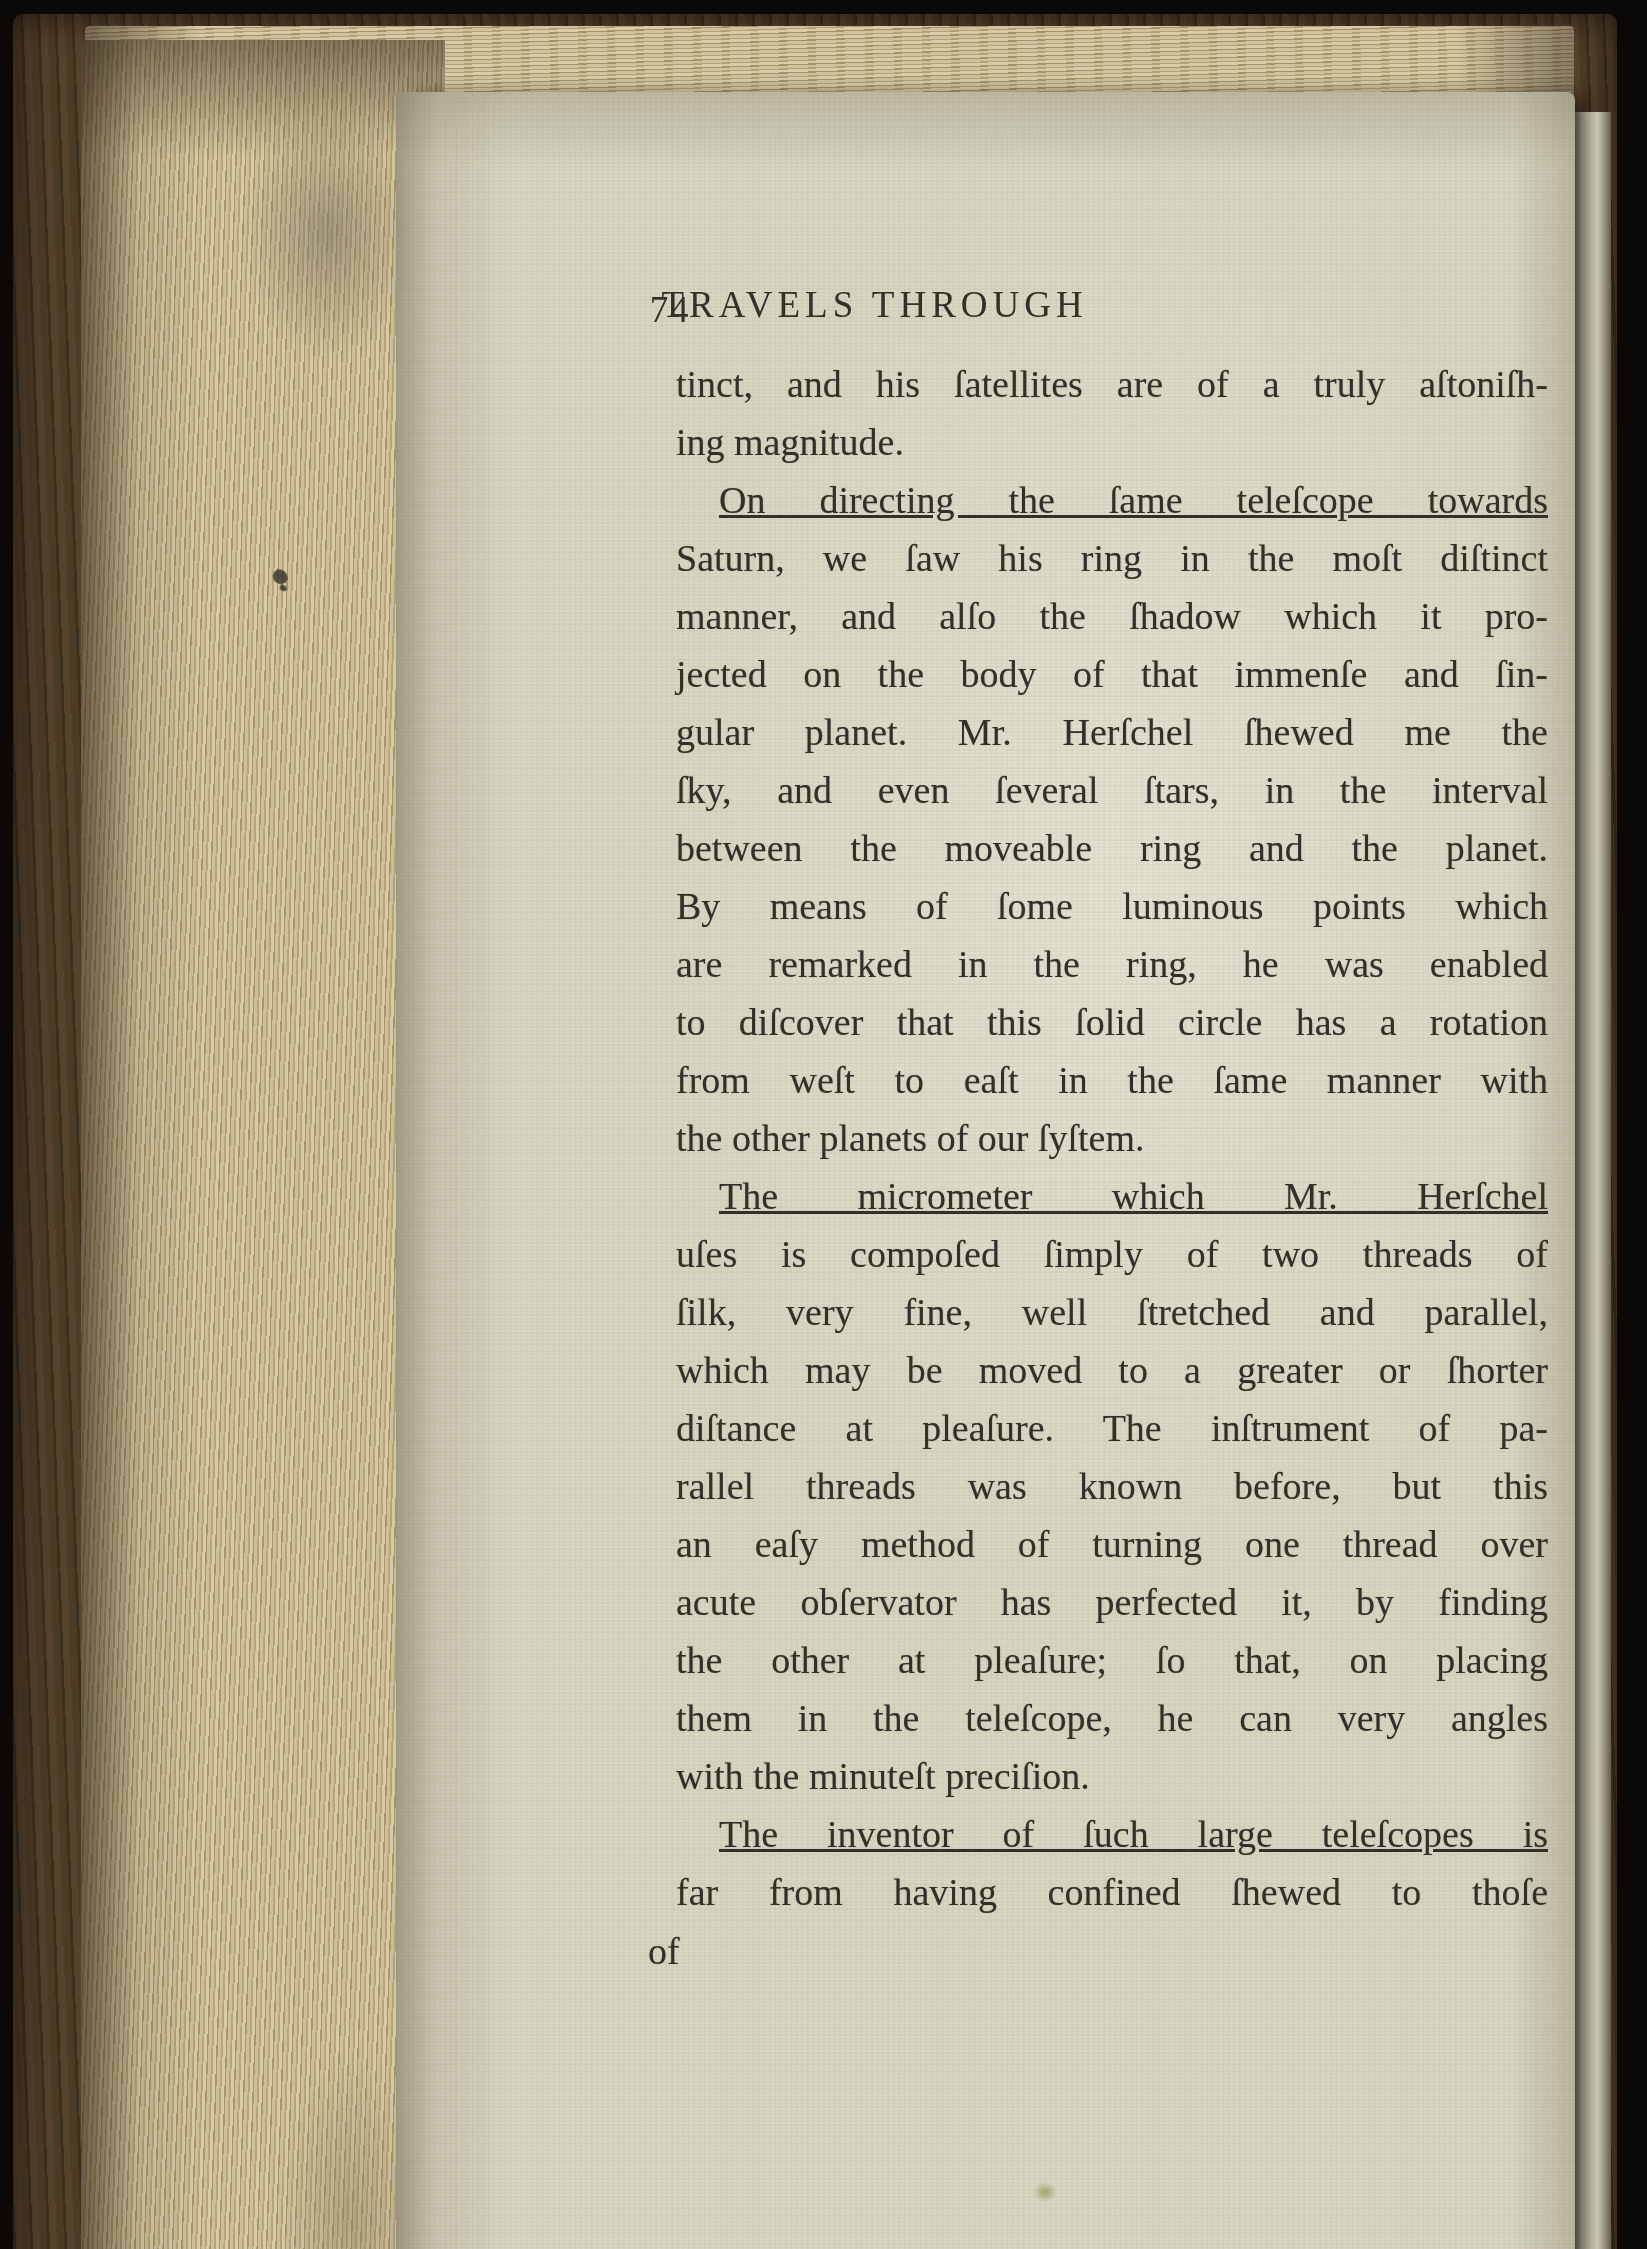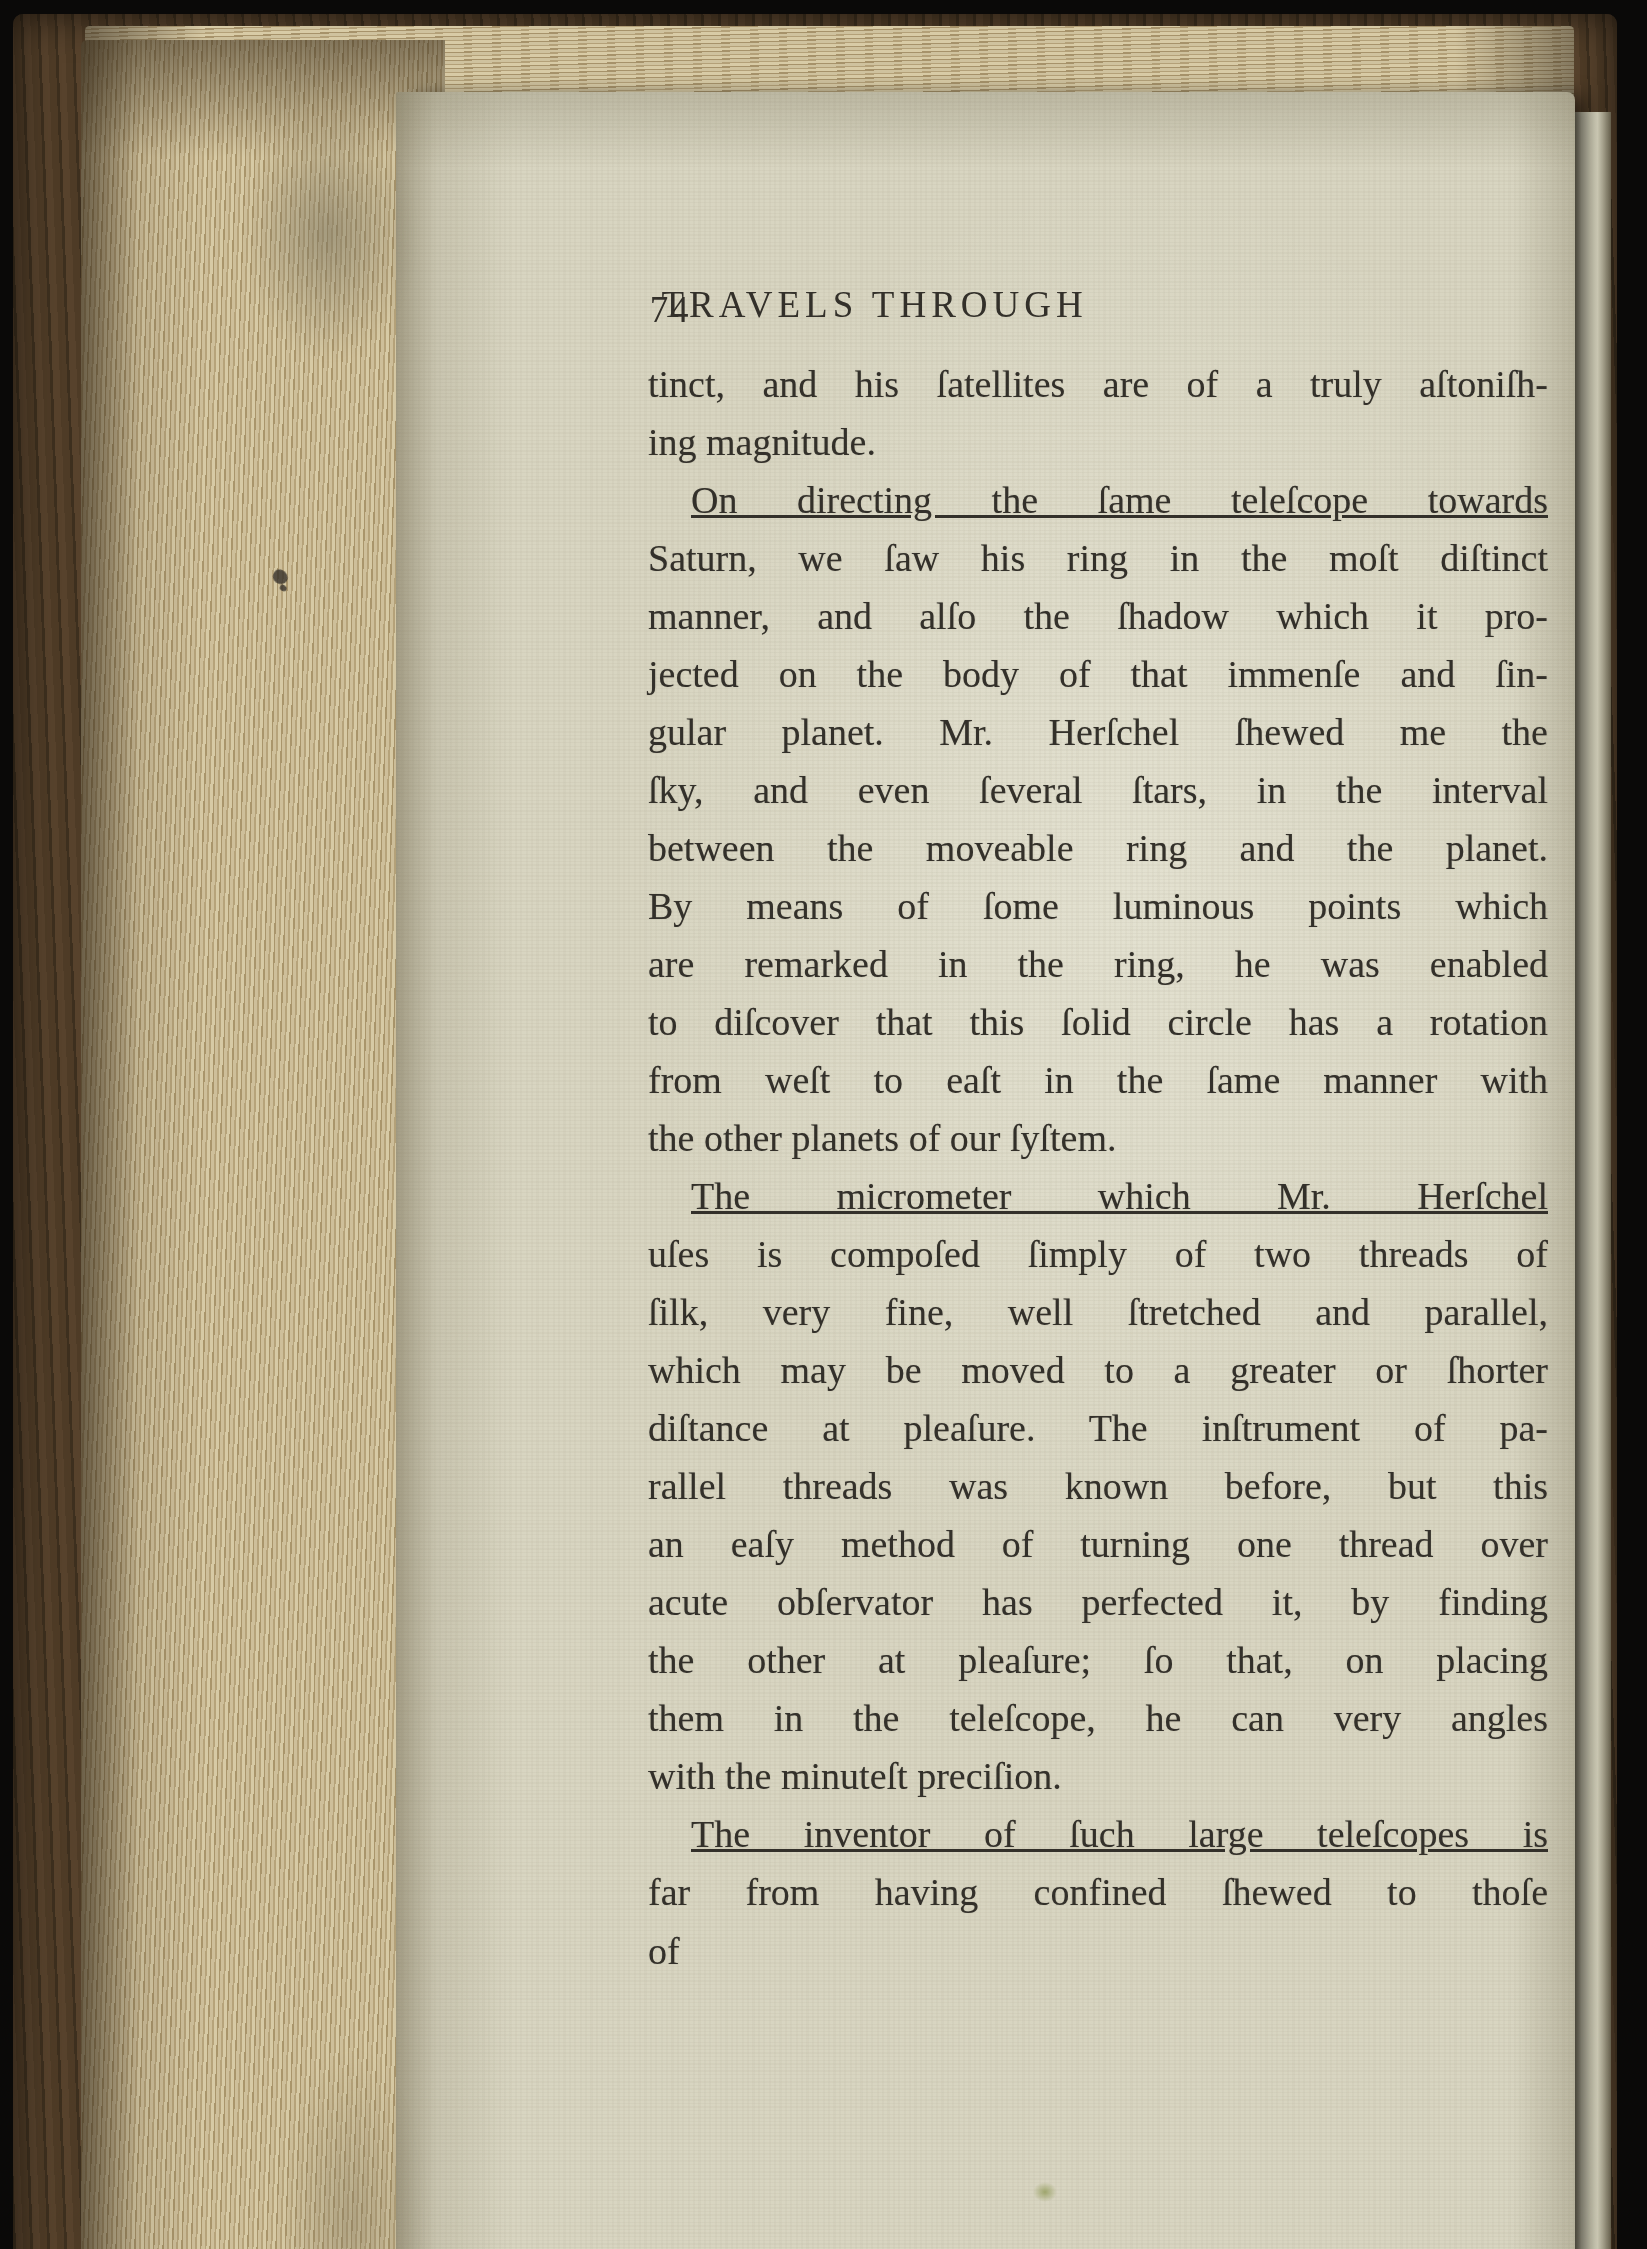--- a/index.html
+++ b/index.html
@@ -52,21 +52,21 @@
     position:absolute; inset:0; border-radius:inherit; pointer-events:none;
     background:
       repeating-linear-gradient(0deg, rgba(120,110,85,0.05) 0 1.3px, transparent 1.3px 3.6px),
       repeating-linear-gradient(90deg, rgba(120,110,85,0.04) 0 2.2px, transparent 2.2px 5.4px);
   }
   .content { position:absolute; left:252px; top:191px; width:900px; color:var(--ink); }
   .header { position:relative; height:72px; }
   .pagenum { position:absolute; left:1.8px; top:5.4px; font-size:37px; letter-spacing:1.8px; }
   .runhead { display:block; font-size:37px; letter-spacing:5px; padding-left:13.5px; }
   .textblock { font-size:38px; line-height:58px; text-shadow:0 0 0.9px rgba(48,45,36,0.35); }
-  .line { height:58px; text-align:justify; text-align-last:justify; }
+  .line { height:58px; text-align:justify; text-align-last:justify;margin-left:28px; }
   .line.end { text-align-last:left; }
   .line.indent { text-indent:43px;text-decoration:underline; }
   .catchword-row { height:58px; text-align:left; padding-right:21px; margin-top:0.9px; }
   .stain-top-left {
     position:absolute; left:243px; top:108px; width:171px; height:252px;
     background:radial-gradient(closest-side, rgba(122,115,94,0.55), rgba(122,115,94,0));
     filter:blur(3.6px);
   }
   .smudge-bottom-left {
     position:absolute; left:279px; top:2052px; width:144px; height:342px;

